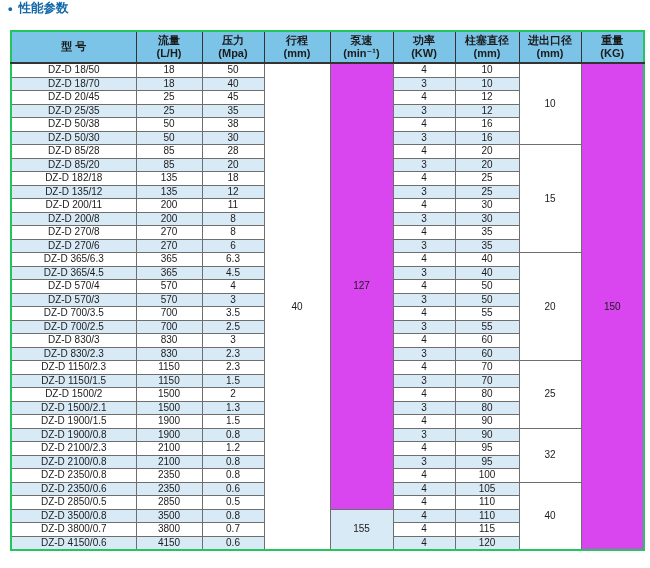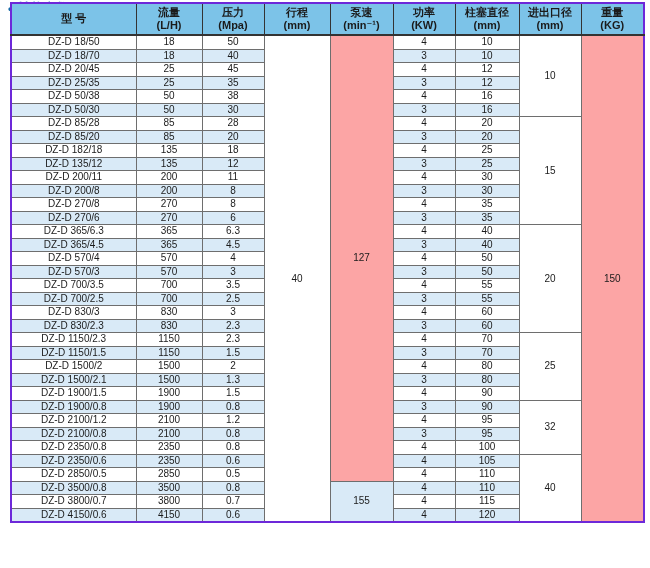--- a/index.html
+++ b/index.html
@@ -11,42 +11,42 @@
   .page { position:relative; width:650px; height:568px; }
 
   .title {
     position:absolute; left:8px; top:0px; height:16px;
     display:flex; align-items:center; gap:6px;
     color:#1268a8; font-weight:bold; font-size:12.5px;
   }
   .title .bullet { font-size:13px; line-height:1; }
 
   table.spec {
-    position:absolute; left:10px; top:2px;
+    position:absolute; left:10px; top:30px;
     border-collapse:collapse; table-layout:fixed;
-    border:2px solid #6d28d9;
+    border:2px solid #22c55e;
   }
   .spec th, .spec td {
     border:1px solid #6e6e6e;
     text-align:center; vertical-align:middle;
     padding:0; color:#1b1b1b;
     overflow:hidden; white-space:nowrap;
   }
   .spec thead th {
     background:#7cc3e8;
     border:1px solid #333333;
     border-bottom:2px solid #333333;
     height:30px; font-size:11px; font-weight:bold; line-height:1.2;
   }
   .spec thead th .hdr-line { display:block; }
   .spec thead th .hdr-line:empty { display:none; }
   .spec tbody td { height:12.5px; font-size:10px; line-height:1; background:#ffffff; }
   .spec tbody tr.even td { background:#d9eaf7; }
   .spec tbody td.bg-white, .spec tbody tr.even td.bg-white { background:#ffffff; }
-  .spec tbody td.bg-blue,  .spec tbody tr.odd  td.bg-blue  { background:#fca5a5; }
+  .spec tbody td.bg-blue,  .spec tbody tr.odd  td.bg-blue  { background:#d946ef; }
 </style>
 </head>
 <body>
 
 <div class="page">
 
   <div class="title">
     <span class="bullet">•</span>
     <span>性能参数</span>
   </div>
@@ -302,21 +302,21 @@
         </tr>
         <tr class="even">
           <td>DZ-D 1900/0.8</td>
           <td>1900</td>
           <td>0.8</td>
           <td>3</td>
           <td>90</td>
           <td rowspan="4" class="bg-white">32</td>
         </tr>
         <tr class="odd">
-          <td>DZ-D 2100/1.2</td>
+          <td>DZ-D 2100/2.3</td>
           <td>2100</td>
           <td>1.2</td>
           <td>4</td>
           <td>95</td>
         </tr>
         <tr class="even">
           <td>DZ-D 2100/0.8</td>
           <td>2100</td>
           <td>0.8</td>
           <td>3</td>

